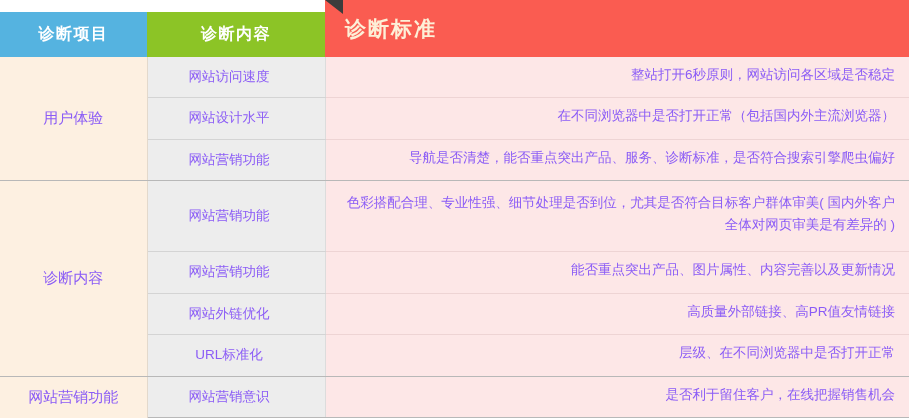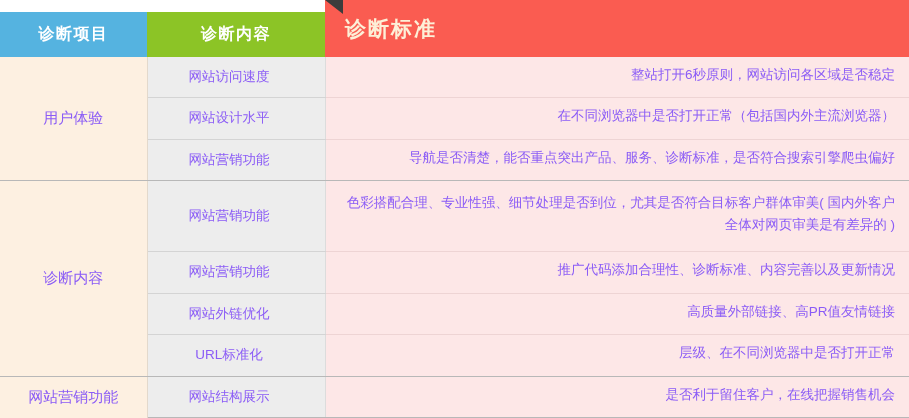--- a/index.html
+++ b/index.html
@@ -157,31 +157,31 @@
           <td class="item">网站营销功能</td>
           <td class="std">导航是否清楚，能否重点突出产品、服务、诊断标准，是否符合搜索引擎爬虫偏好</td>
         </tr>
         <tr>
           <td class="cat" rowspan="4">诊断内容</td>
           <td class="item">网站营销功能</td>
           <td class="std">色彩搭配合理、专业性强、细节处理是否到位，尤其是否符合目标客户群体审美( 国内外客户全体对网页审美是有差异的 )</td>
         </tr>
         <tr>
           <td class="item">网站营销功能</td>
-          <td class="std">推广代码添加合理性、诊断标准、内容完善以及更新情况</td>
+          <td class="std">能否重点突出产品、图片属性、内容完善以及更新情况</td>
         </tr>
         <tr>
           <td class="item">网站外链优化</td>
           <td class="std">高质量外部链接、高PR值友情链接</td>
         </tr>
         <tr class="group-end">
           <td class="item">URL标准化</td>
           <td class="std">层级、在不同浏览器中是否打开正常</td>
         </tr>
         <tr class="group-end last-row">
           <td class="cat" rowspan="1">网站营销功能</td>
-          <td class="item">网站结构展示</td>
+          <td class="item">网站营销意识</td>
           <td class="std">是否利于留住客户，在线把握销售机会</td>
         </tr>
       </tbody>
   </table>
 
 </div>
 
 </body></html>

